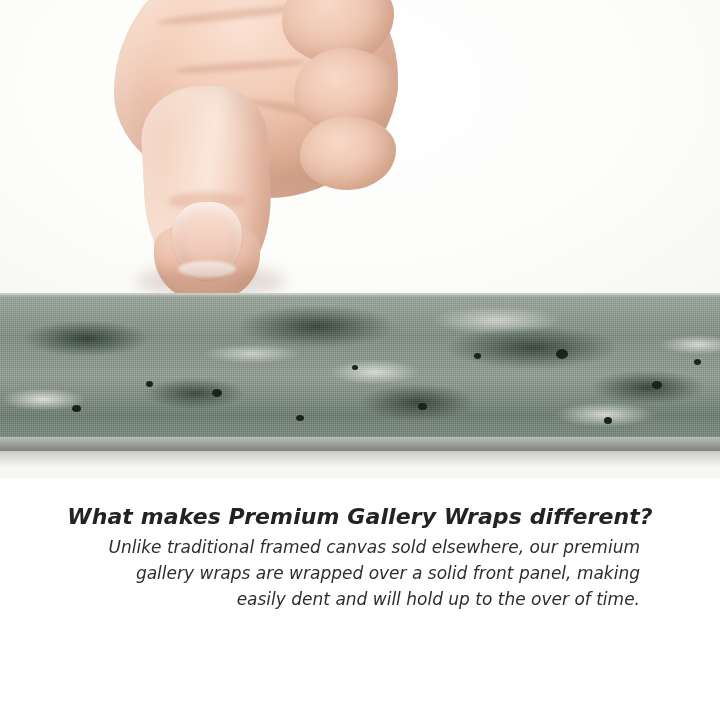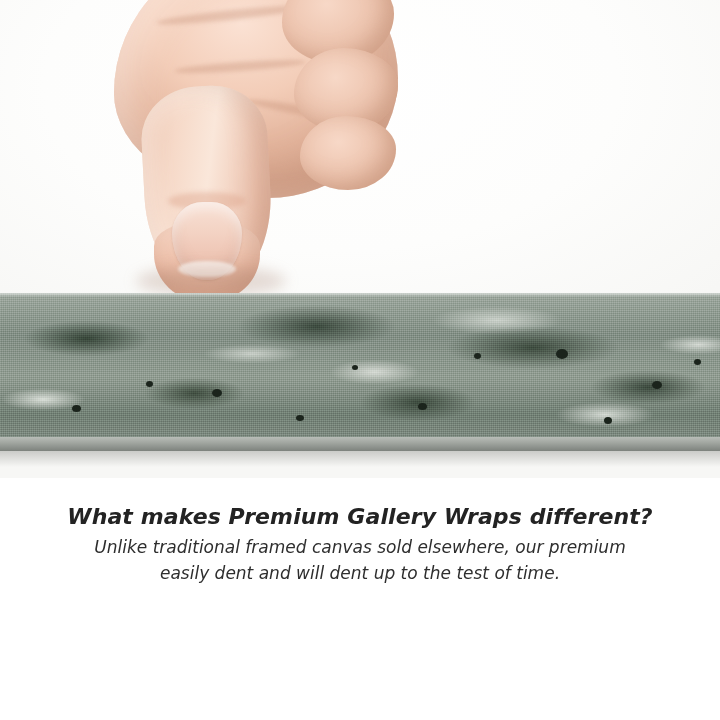--- a/index.html
+++ b/index.html
@@ -243,20 +243,21 @@
     letter-spacing: 0.1px;
     color: #232323;
   }
   .caption .body {
     margin: 0 auto;
     width: 560px;
     font-size: 17px;
     font-style: italic;
     line-height: 1.52;
     color: #2e2e2e;
+    text-align: right;
   }
   .caption .body p { margin: 0; }
 </style>
 </head>
 <body>
 
 <div id="page">
 
   <div class="photo-area">
     <div class="photo-bg"></div>
@@ -293,17 +294,18 @@
       <div class="speck" style="left:694px; top:66px;  width:7px;  height:6px;"></div>
     </div>
     <div class="strip-bottom"></div>
     <div class="strip-shadow"></div>
   </div>
 
   <div class="caption">
     <div class="headline">What makes Premium Gallery Wraps different?</div>
     <div class="body">
       <p>Unlike traditional framed canvas sold elsewhere, our premium</p>
-      <p>easily dent and will dent up to the test of time.</p>
+      <p>gallery wraps are wrapped over a solid front panel, making</p>
+      <p>easily dent and will hold up to the over of time.</p>
     </div>
   </div>
 
 </div>
 
 </body></html>

